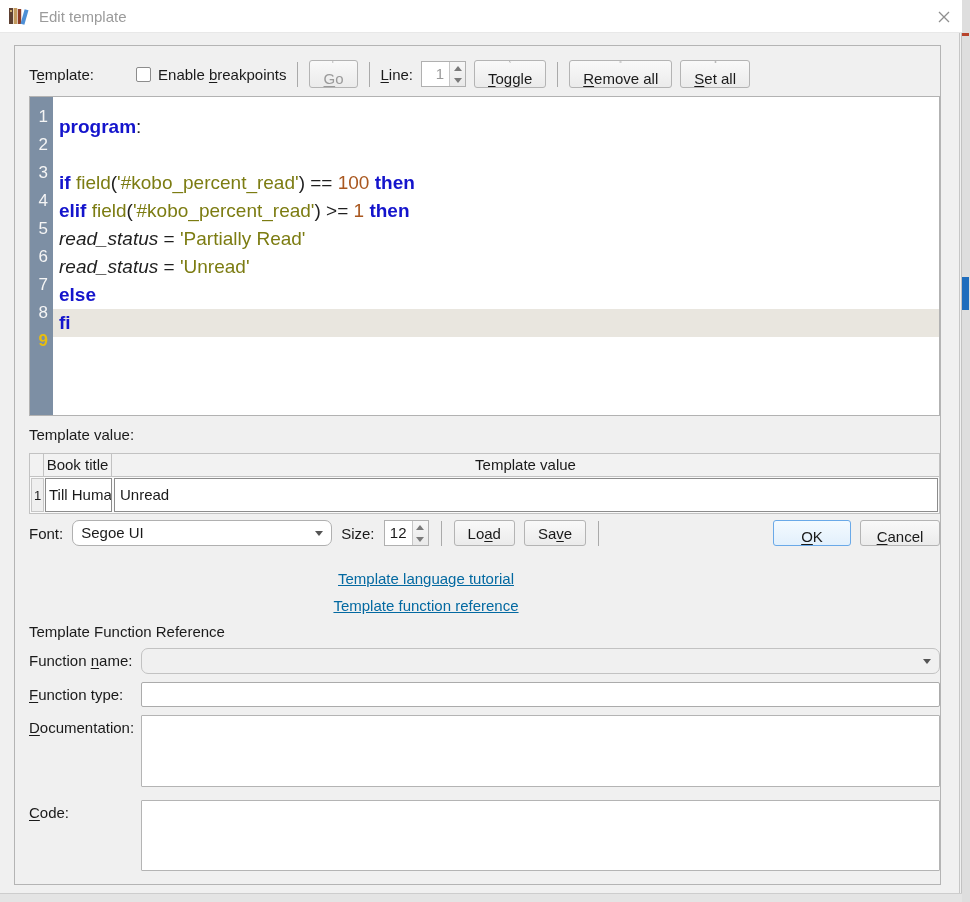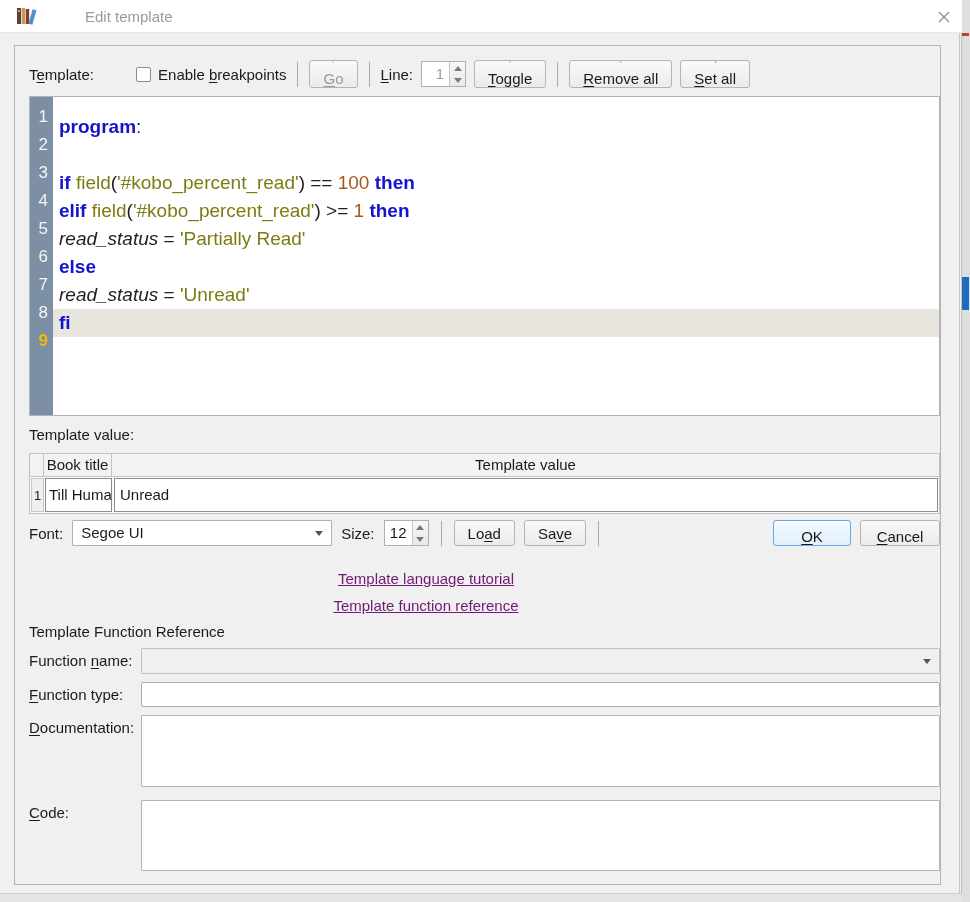--- a/index.html
+++ b/index.html
@@ -6,21 +6,21 @@
   html,body { margin:0; padding:0; }
   body {
     width:970px; height:902px; position:relative; overflow:hidden;
     background:#f0f0f0; color:#1a1a1a;
     font-family:"Liberation Sans","DejaVu Sans",sans-serif; font-size:15px;
   }
   .u { text-decoration:underline; text-underline-offset:2px; }
 
   
   .titlebar { position:absolute; left:0; top:0; width:962px; height:33px; background:#ffffff;
-              border-bottom:1px solid #e8e8e8; display:flex; align-items:center; padding-left:16px;gap:38px; }
+              border-bottom:1px solid #e8e8e8; display:flex; align-items:center; padding-left:8px; }
   .title-text { color:#9b9b9b; margin-left:9px; }
   .close-btn { position:absolute; right:10px; top:9px; width:16px; height:16px; display:flex; }
   .dialog-right-edge { position:absolute; left:959px; top:0; width:1px; height:902px; background:#c6c6c6; }
 
   
   .sliver { position:absolute; right:0; top:0; width:9px; height:902px; background:#dedede; border-left:1px solid #c2c2c2; }
   .sliver-thumb { position:absolute; right:1px; top:277px; width:7px; height:33px; background:#1e6dbd; }
   .sliver-dash  { position:absolute; right:1px; top:33px;  width:7px; height:3px;  background:#b8442c; }
 
   .bottom-strip { position:absolute; left:0; top:893px; width:962px; height:9px; background:#e4e4e4; border-top:1px solid #cdcdcd; }
@@ -70,33 +70,33 @@
   .tv-corner { width:14px; border-right:1px solid #c2c2c2; }
   .tv-h1 { width:68px; text-align:center; line-height:22px; border-right:1px solid #c2c2c2; }
   .tv-h2 { flex:1; text-align:center; line-height:22px; }
   .tv-row { display:flex; height:36px; padding:1px; }
   .tv-rn { width:13px; background:#efefef; border:1px solid #c6c6c6; font-size:13px; display:flex; align-items:center; justify-content:center; }
   .tv-c1 { width:67px; margin-left:1px; border:1px solid #8c8c8c; background:#fff; line-height:31px; padding:0 3px; overflow:hidden; white-space:nowrap; }
   .tv-c2 { flex:1; margin-left:2px; border:1px solid #8c8c8c; background:#fff; line-height:31px; padding:0 5px; white-space:nowrap; }
 
   
   .font-row { position:absolute; left:14px; right:0; top:473px; height:28px; display:flex; align-items:center; gap:9px; }
-  .combo { position:relative; height:26px; line-height:24px; background:#fff; border:1px solid #b0b0b0; border-radius:1px;
+  .combo { position:relative; height:26px; line-height:24px; background:#fff; border:1px solid #b0b0b0; border-radius:7px;
            padding:0 24px 0 8px; white-space:nowrap; overflow:hidden; }
   .combo .dd { position:absolute; right:8px; top:10px; width:0; height:0;
                border-left:4.5px solid transparent; border-right:4.5px solid transparent; border-top:5px solid #555; }
   .font-combo { width:260px; }
   .btn.small { height:26px; }
   .btn.ok { width:78px; background:linear-gradient(#f4faff,#e2f0fc); border-color:#6aa9e8;text-align:right; }
   .btn.cancel { width:80px; }
   .spacer { flex:1; }
 
   
   .links { position:absolute; left:0; right:103px; top:519px; text-align:center; }
-  .links a { display:inline-block; color:#701a75; text-decoration:underline; line-height:27px; }
+  .links a { display:inline-block; color:#0369a1; text-decoration:underline; line-height:27px; }
 
   
   .tfr-title { position:absolute; left:14px; top:577px; }
   .form-row { position:absolute; left:14px; width:911px; display:flex; align-items:flex-start; }
   .form-label { width:112px; flex-shrink:0; padding-top:4px; }
   .row-fn  { top:602px; }
   .row-ft  { top:636px; }
   .row-doc { top:669px; }
   .row-code{ top:754px; }
   .fn-combo { flex:1; background:#f0f0f0; border-color:#c2c2c2; }
@@ -195,22 +195,22 @@
         <div class="ln">7</div>
         <div class="ln">8</div>
         <div class="ln cur">9</div>
       </div>
     <div class="codecol">
         <div class="code-line"><span class="tok-kw">program</span><span class="tok-op">:</span></div>
         <div class="code-line"></div>
         <div class="code-line"><span class="tok-kw">if </span><span class="tok-fn">field</span><span class="tok-op">(</span><span class="tok-str">'#kobo_percent_read'</span><span class="tok-op">) == </span><span class="tok-num">100</span><span class="tok-op"> </span><span class="tok-kw">then</span></div>
         <div class="code-line"><span class="tok-kw">elif </span><span class="tok-fn">field</span><span class="tok-op">(</span><span class="tok-str">'#kobo_percent_read'</span><span class="tok-op">) &gt;= </span><span class="tok-num">1</span><span class="tok-op"> </span><span class="tok-kw">then</span></div>
         <div class="code-line"><span class="tok-id">read_status</span><span class="tok-op"> = </span><span class="tok-str">'Partially Read'</span></div>
+        <div class="code-line"><span class="tok-id">read_status</span><span class="tok-op"> = </span><span class="tok-str">'Unread'</span></div>
         <div class="code-line"><span class="tok-kw">else</span></div>
-        <div class="code-line"><span class="tok-id">read_status</span><span class="tok-op"> = </span><span class="tok-str">'Unread'</span></div>
         <div class="code-line cur"><span class="tok-kw">fi</span></div>
       </div>
   </div>
 
   <div class="tv-label">Template value:</div>
   <div class="tv-table">
     <div class="tv-hrow">
       <div class="tv-corner"></div>
       <div class="tv-h1">Book title</div>
       <div class="tv-h2">Template value</div>

